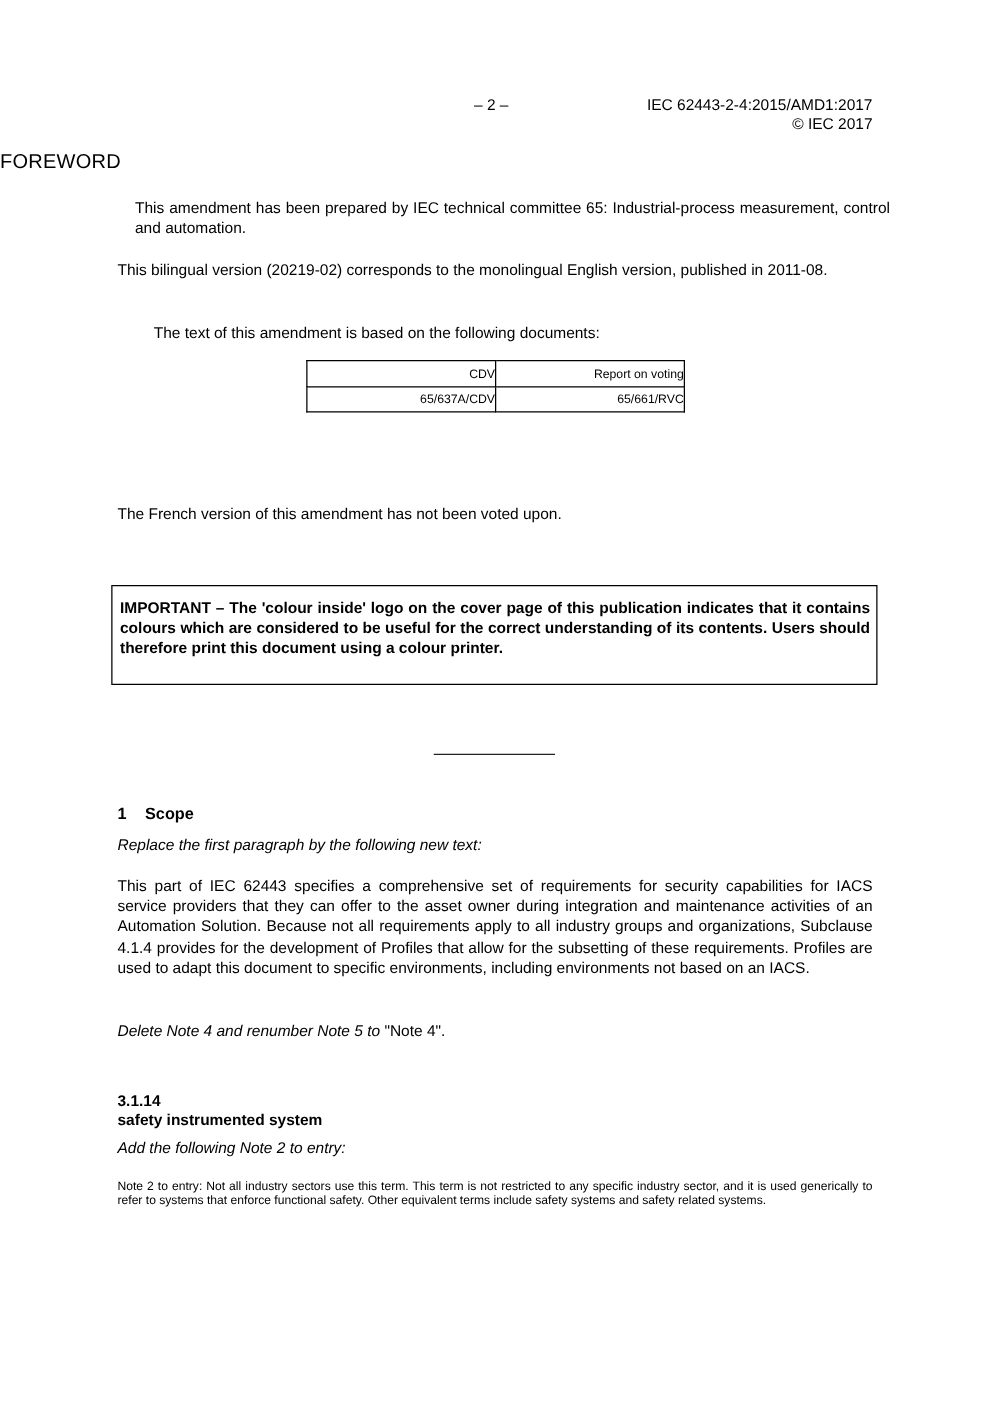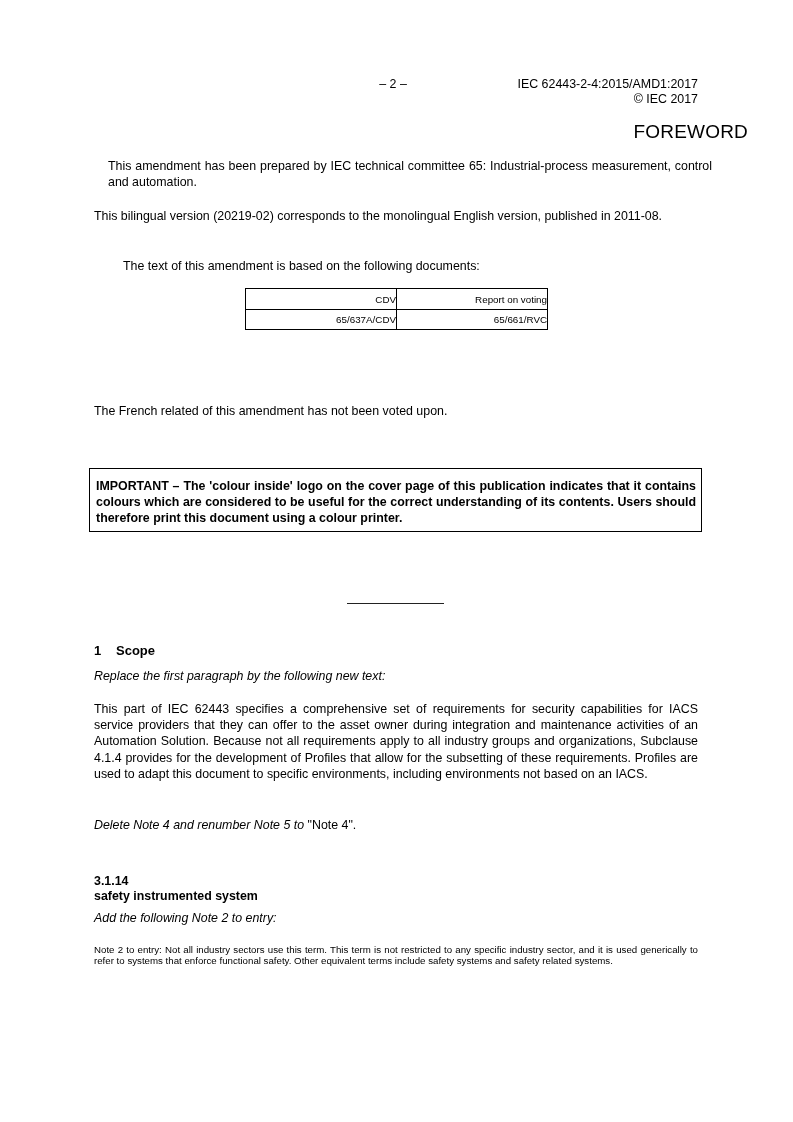--- a/index.html
+++ b/index.html
@@ -36,22 +36,22 @@
   .header-ref {
     left: 440px; top: 77px;
     width: 258px;
     font-size: 12.4px;
     line-height: 14.5px;
     text-align: right;
   }
   .foreword-title {
     left: 0; top: 121px;
     width: 748px;
-    text-align: right;
-    font-size: 19px;
+    text-align: left;
+    font-size: 16px;
     letter-spacing: 0.2px;
   }
   .para { left: 94px; width: 604px; }
 
   table.docs {
     position: absolute;
     left: 245px; top: 288px;
     border-collapse: collapse;
     font-size: 9.8px;
   }
@@ -61,21 +61,21 @@
     padding: 0;
     text-align: right;
     vertical-align: middle;
   }
   table.docs td.c1 { width: 150px; }
   table.docs td.c2 { width: 150px; }
   table.docs tr.head td { height: 20px; }
 
   .important-box {
     left: 89px; top: 468px;
-    width: 613px; height: 64px;
+    width: 613px; height: 80px;
     border: 1px solid #000;
     box-sizing: border-box;
   }
   .important-text {
     position: absolute;
     left: 6px; top: 9px;
     width: 600px;
     font-size: 12.4px;
     line-height: 16.2px;
     font-weight: bold;
@@ -126,21 +126,21 @@
       <td class="c1">CDV</td>
       <td class="c2">Report on voting</td>
     </tr>
     <tr>
       <td class="c1">65/637A/CDV</td>
       <td class="c2">65/661/RVC</td>
     </tr>
   </tbody>
     </table>
 
-  <div class="abs para body-text" style="top:403px;">The French related of this amendment has not been voted upon.</div>
+  <div class="abs para body-text" style="top:403px;">The French version of this amendment has not been voted upon.</div>
 
   <div class="abs important-box">
     <div class="important-text">IMPORTANT – The 'colour inside' logo on the cover page of this publication indicates that it contains colours which are considered to be useful for the correct understanding of its contents. Users should therefore print this document using a colour printer.</div>
   </div>
 
   <div class="abs rule"></div>
 
   <div class="abs scope-heading">
     <span class="num">1</span><span>Scope</span>
   </div>

